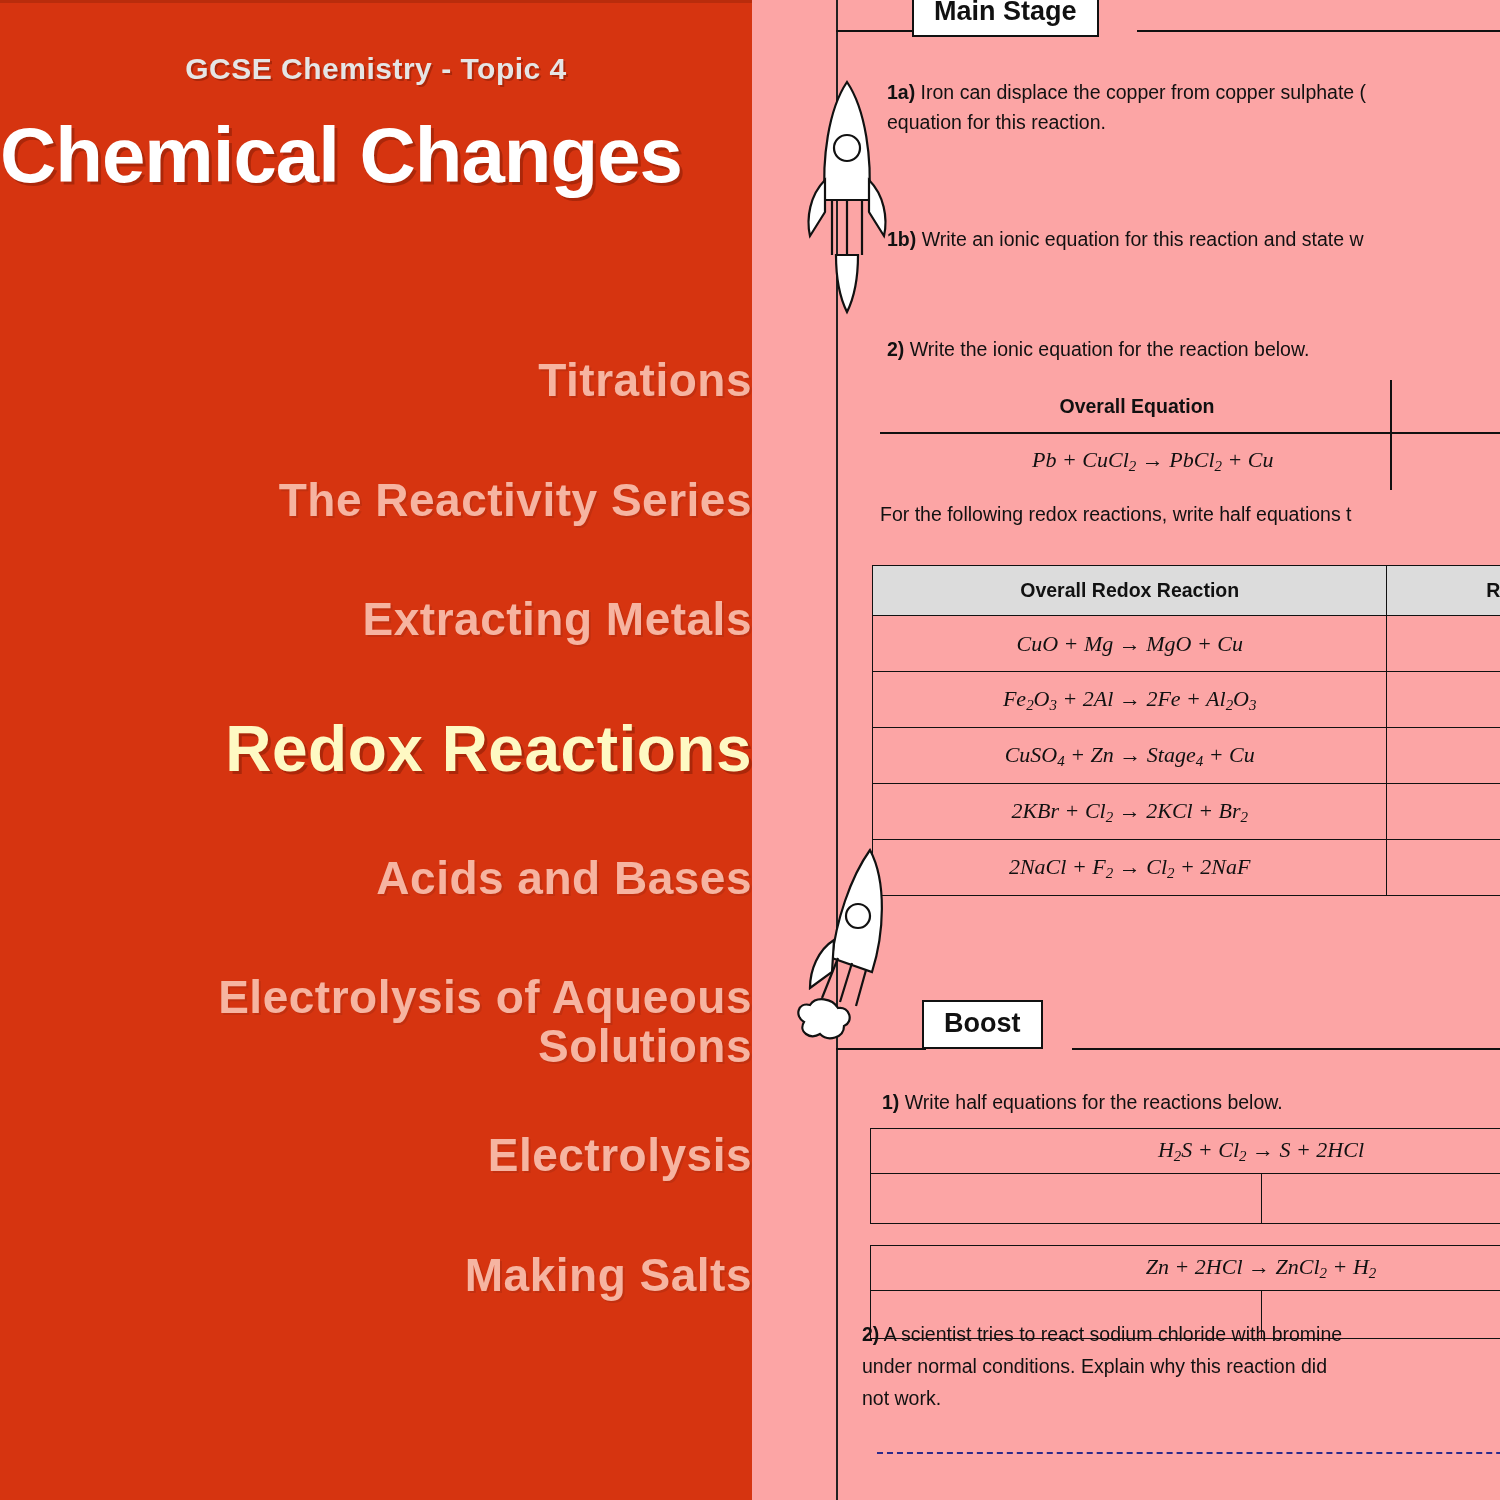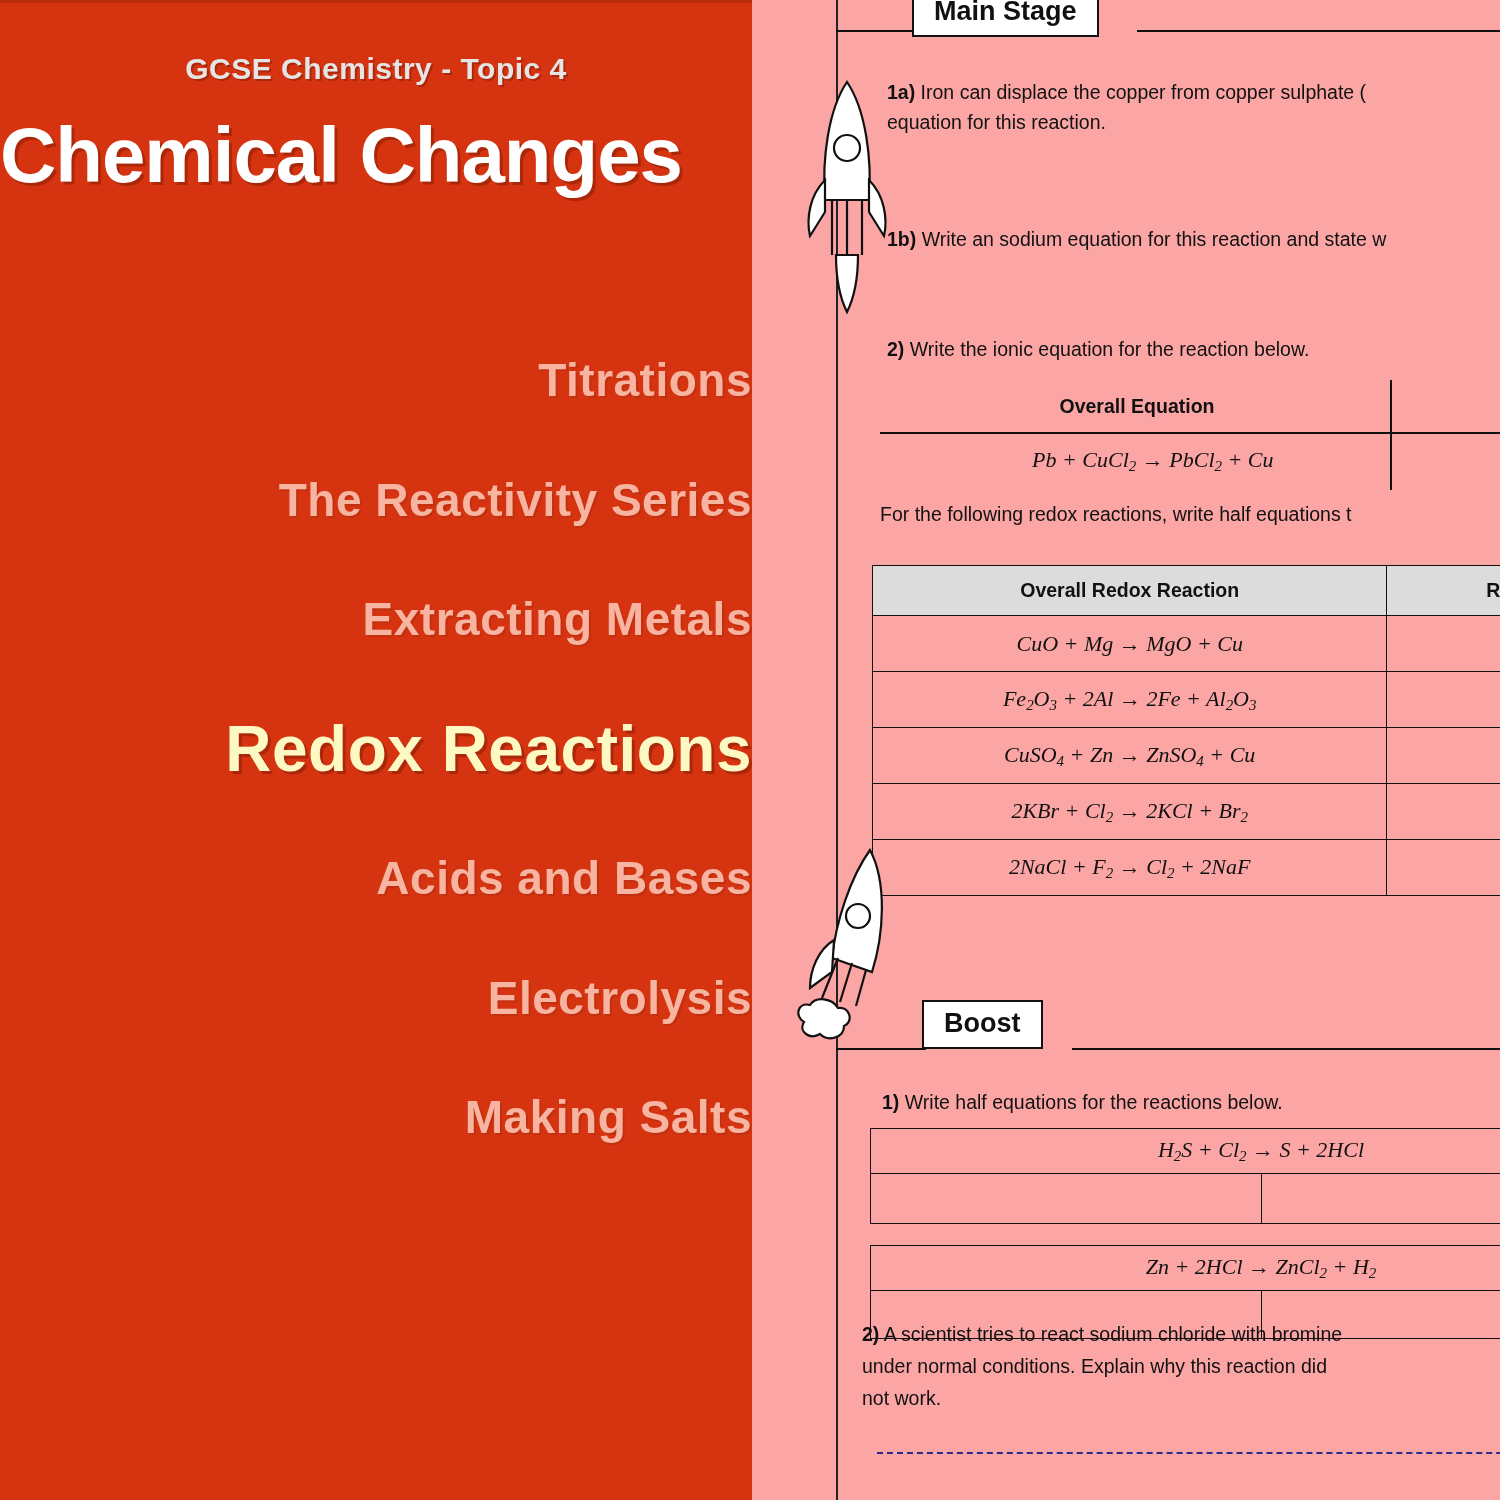--- a/index.html
+++ b/index.html
@@ -183,20 +183,21 @@
 
     <div class="kicker">GCSE Chemistry - Topic 4</div>
     <div class="main-title">Chemical Changes</div>
 
     <div class="toc">
       <div class="toc-item">Titrations</div>
       <div class="toc-item">The Reactivity Series</div>
       <div class="toc-item">Extracting Metals</div>
       <div class="toc-item active">Redox Reactions</div>
       <div class="toc-item">Acids and Bases</div>
+      <div class="toc-item two-line" style="margin-bottom:58px">Electrolysis of Aqueous Solutions</div>
       <div class="toc-item">Electrolysis</div>
       <div class="toc-item">Making Salts</div>
     </div>
   </div>
 
   <div class="sheet">
     <div class="sheet-inner">
 
       <div class="rule-left"></div>
 
@@ -216,21 +217,21 @@
       </svg>
 
       <div class="q" style="left:135px; top:78px; width:760px;">
         <b>1a)</b>
         <span>Iron can displace the copper from copper sulphate (</span>
       </div>
       <div class="q" style="left:135px; top:108px; width:760px;">equation for this reaction.</div>
 
       <div class="q" style="left:135px; top:225px; width:760px;">
         <b>1b)</b>
-        <span>Write an sodium equation for this reaction and state w</span>
+        <span>Write an ionic equation for this reaction and state w</span>
       </div>
 
       <div class="q" style="left:135px; top:335px; width:760px;">
         <b>2)</b>
         <span>Write the ionic equation for the reaction below.</span>
       </div>
 
       <div class="hdr-plain" style="left:135px; top:395px; width:500px;">Overall Equation</div>
       <div class="hline" style="left:128px; top:432px; width:770px;"></div>
       <div class="vline" style="left:638px; top:380px; height:110px;"></div>
@@ -257,21 +258,21 @@
             </td>
           </tr>
           <tr>
             <td>
               <span class="eqn"><i>Fe</i><sub>2</sub><i>O</i><sub>3</sub> + 2<i>Al</i> → 2<i>Fe</i> + <i>Al</i><sub>2</sub><i>O</i><sub>3</sub></span>
             </td>
             <td></td>
           </tr>
           <tr>
             <td>
-              <span class="eqn"><i>CuSO</i><sub>4</sub> + <i>Zn</i> → <i>ZnSO</i><sub>4</sub> + <i>Cu</i></span>
+              <span class="eqn"><i>CuSO</i><sub>4</sub> + <i>Zn</i> → <i>Stage</i><sub>4</sub> + <i>Cu</i></span>
             </td>
             <td></td>
           </tr>
           <tr>
             <td>
               <span class="eqn">2<i>KBr</i> + <i>Cl</i><sub>2</sub> → 2<i>KCl</i> + <i>Br</i><sub>2</sub></span>
             </td>
             <td></td>
           </tr>
           <tr>

